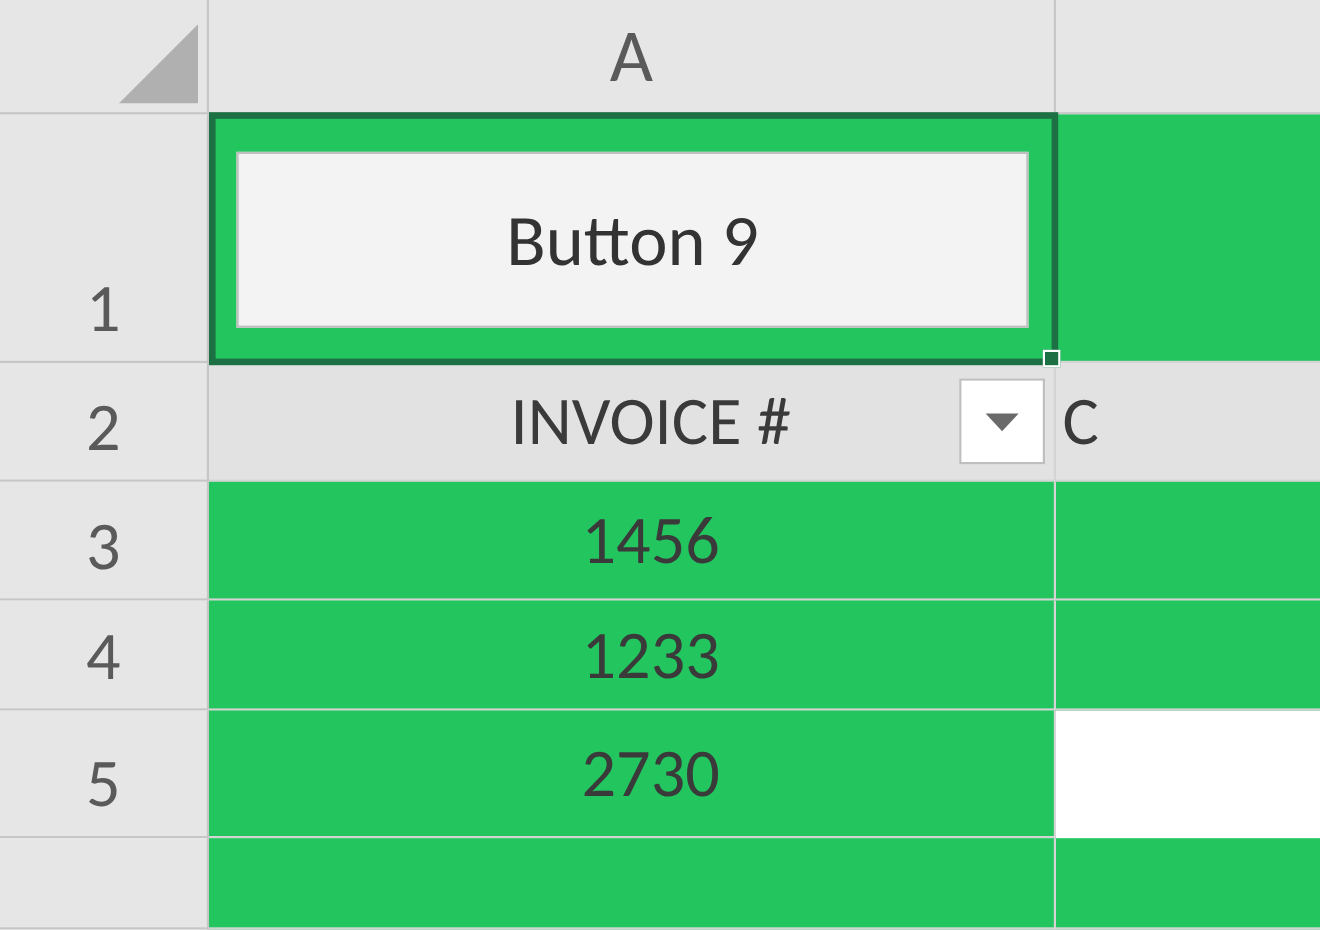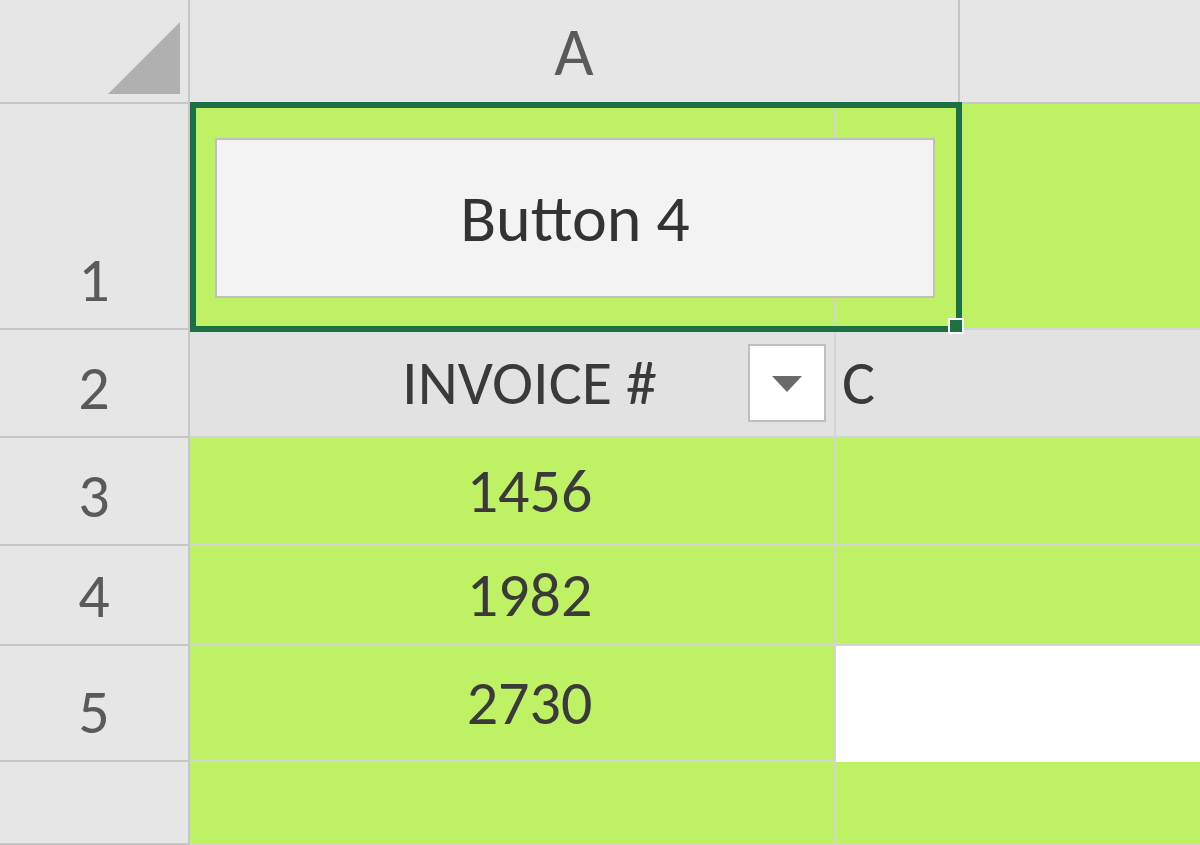--- a/index.html
+++ b/index.html
@@ -75,24 +75,24 @@
     }
     .cell {
       border-right: 2px solid #d4d4d4;
       border-bottom: 2px solid #d4d4d4;
       display: flex;
       align-items: center;
       justify-content: center;
       font-size: 62px;
       font-weight: 400;
       color: #3a3a3a;
-      background: #bef264;
-      position: relative;
-    }
-    .cell-a { width: 646px; padding-left: 35px; }
+      background: #22c55e;
+      position: relative;
+    }
+    .cell-a { width: 770px; padding-left: 35px; }
     .cell-b { flex: 1; min-width: 0; border-right: none; justify-content: flex-start; padding-left: 6px; overflow: hidden; white-space: nowrap; }
     .r1 { height: 226px; }
     .r2 { height: 108px; }
     .r3 { height: 108px; }
     .r4 { height: 100px; }
     .r5 { height: 116px; }
     .r-extra { height: 83px; }
     .row-header.r-extra { color: transparent; }
     .selected-cell-border {
       position: absolute;
@@ -190,34 +190,34 @@
   </div>
 
   <div class="data-row">
     <div class="row-header r3">3</div>
     <div class="cell cell-a r3">1456</div>
     <div class="cell cell-b r3"></div>
   </div>
 
   <div class="data-row">
     <div class="row-header r4">4</div>
-    <div class="cell cell-a r4">1982</div>
+    <div class="cell cell-a r4">1233</div>
     <div class="cell cell-b r4"></div>
   </div>
 
   <div class="data-row">
     <div class="row-header r5">5</div>
     <div class="cell cell-a r5">2730</div>
   </div>
 
   <div class="data-row">
     <div class="row-header r-extra"></div>
     <div class="cell cell-a r-extra"></div>
     <div class="cell cell-b r-extra"></div>
   </div>
 
 </div>
 
 <div class="selected-cell-border">
   <div class="selected-cell-handle"></div>
 </div>
 
-<div class="form-button">Button 4</div>
+<div class="form-button">Button 9</div>
 
 </body></html>

